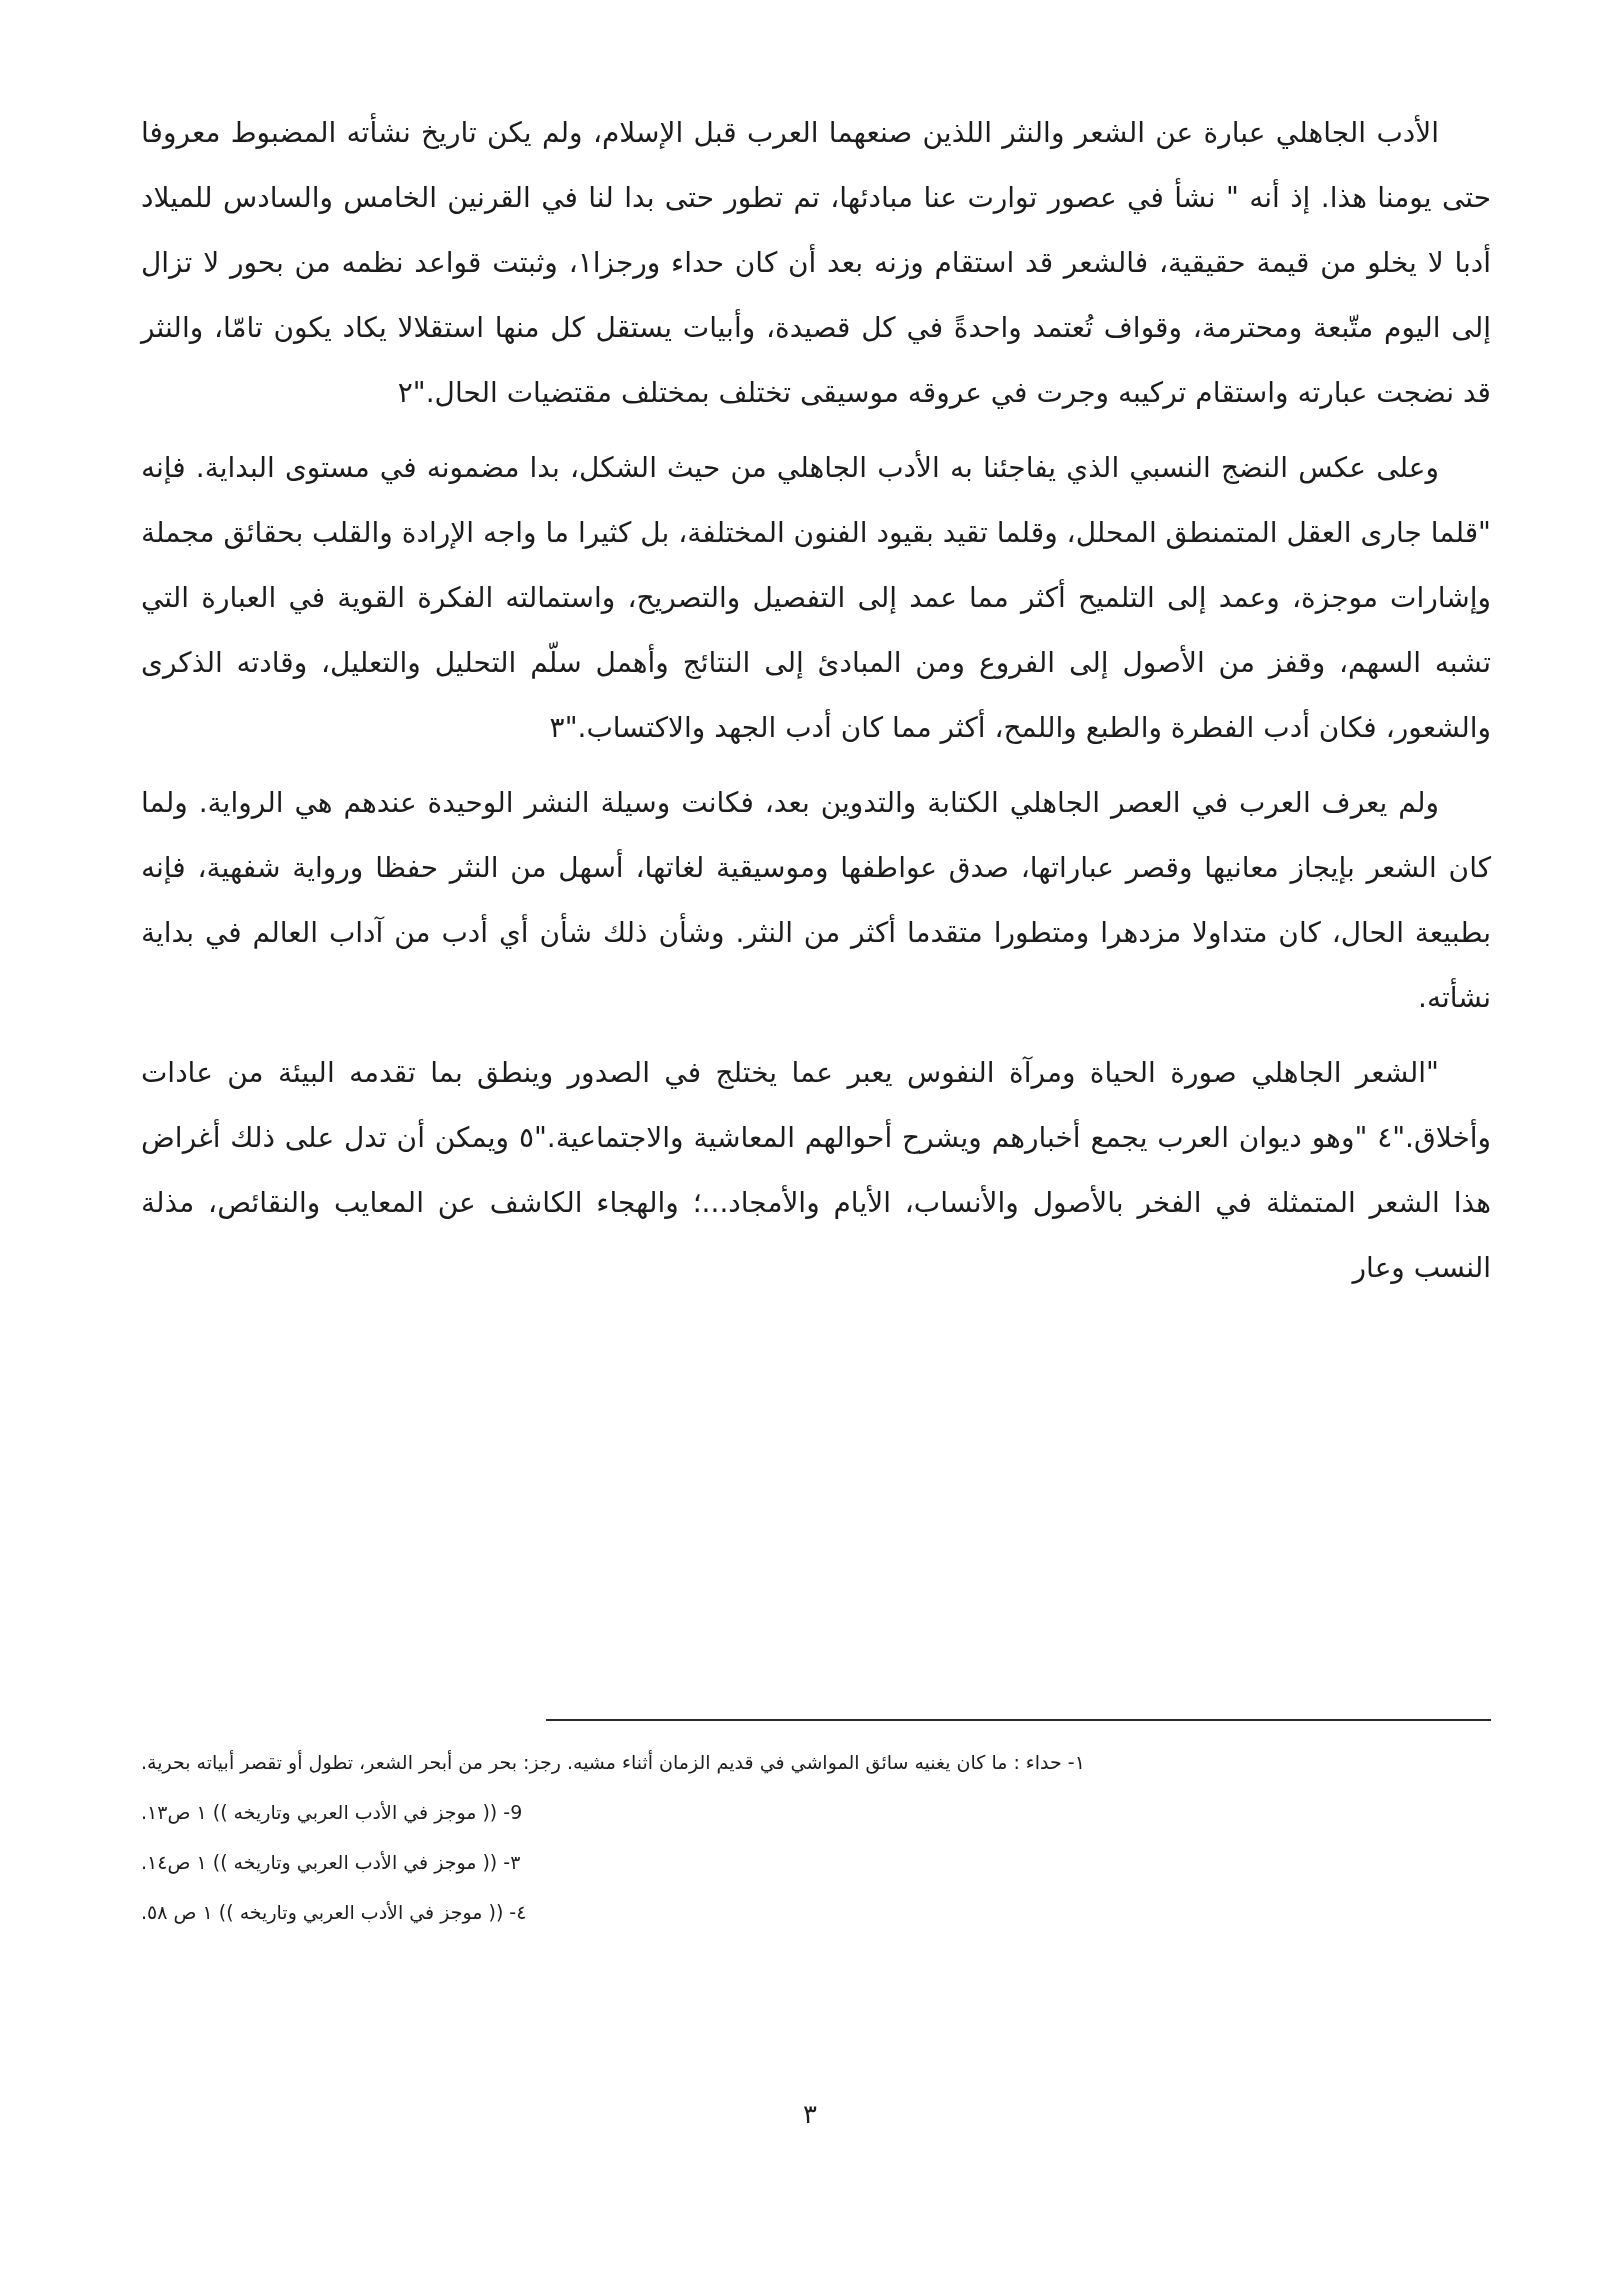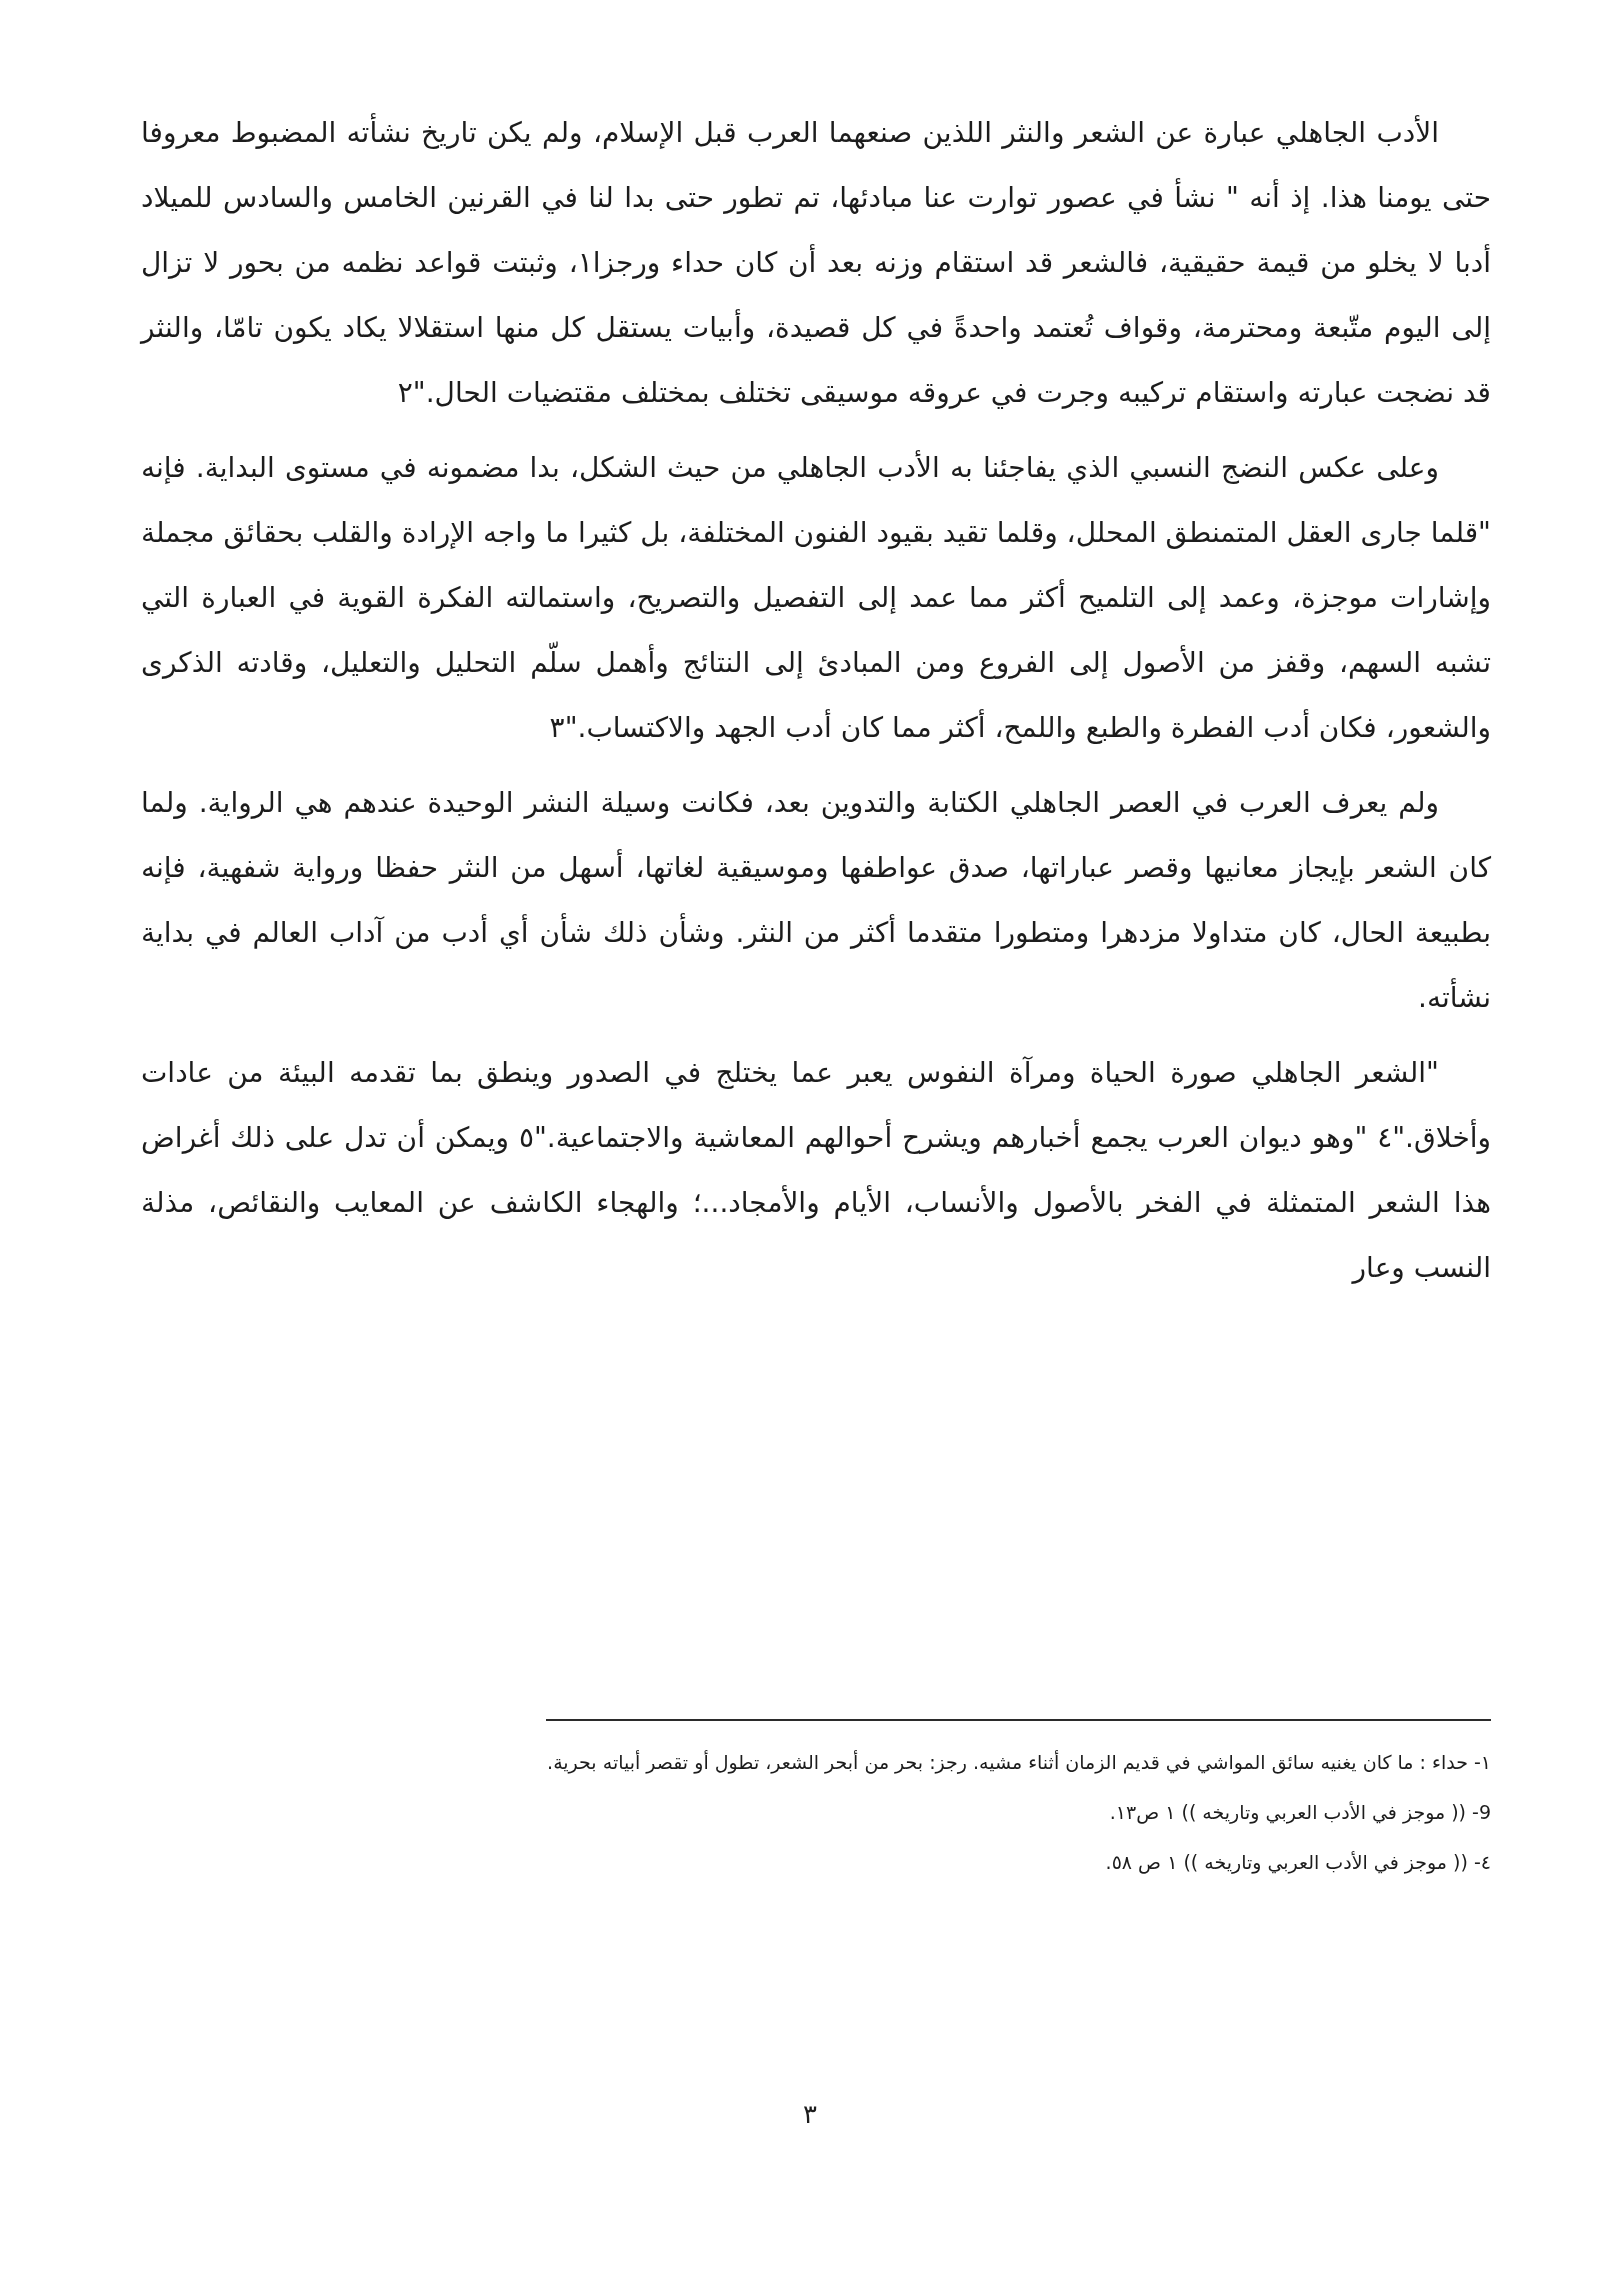--- a/index.html
+++ b/index.html
@@ -31,21 +31,21 @@
     margin: 0 0 10px 0;
     text-indent: 52px;
   }
   .footnotes-block {
     position: absolute;
     top: 1719px;
     right: 129px;
     left: 141px;
     font-size: 19px;
     line-height: 50px;
-    text-align: right;
+    text-align: left;
   }
   .footnote-sep {
     width: 945px;
     margin: 0 0 16px auto;
     border: 0;
     border-top: 2px solid #2b2b2b;
     
     margin-right: 0;
     margin-left: auto;
   }
@@ -70,19 +70,20 @@
     <p class="para">الأدب الجاهلي عبارة عن الشعر والنثر اللذين صنعهما العرب قبل الإسلام، ولم يكن تاريخ نشأته المضبوط معروفا حتى يومنا هذا. إذ أنه " نشأ في عصور توارت عنا مبادئها، تم تطور حتى بدا لنا في القرنين الخامس والسادس للميلاد أدبا لا يخلو من قيمة حقيقية، فالشعر قد استقام وزنه بعد أن كان حداء ورجزا١، وثبتت قواعد نظمه من بحور لا تزال إلى اليوم متّبعة ومحترمة، وقواف تُعتمد واحدةً في كل قصيدة، وأبيات يستقل كل منها استقلالا يكاد يكون تامّا، والنثر قد نضجت عبارته واستقام تركيبه وجرت في عروقه موسيقى تختلف بمختلف مقتضيات الحال."٢</p>
     <p class="para">وعلى عكس النضج النسبي الذي يفاجئنا به الأدب الجاهلي من حيث الشكل، بدا مضمونه في مستوى البداية. فإنه "قلما جارى العقل المتمنطق المحلل، وقلما تقيد بقيود الفنون المختلفة، بل كثيرا ما واجه الإرادة والقلب بحقائق مجملة وإشارات موجزة، وعمد إلى التلميح أكثر مما عمد إلى التفصيل والتصريح، واستمالته الفكرة القوية في العبارة التي تشبه السهم، وقفز من الأصول إلى الفروع ومن المبادئ إلى النتائج وأهمل سلّم التحليل والتعليل، وقادته الذكرى والشعور، فكان أدب الفطرة والطبع واللمح، أكثر مما كان أدب الجهد والاكتساب."٣</p>
     <p class="para">ولم يعرف العرب في العصر الجاهلي الكتابة والتدوين بعد، فكانت وسيلة النشر الوحيدة عندهم هي الرواية. ولما كان الشعر بإيجاز معانيها وقصر عباراتها، صدق عواطفها وموسيقية لغاتها، أسهل من النثر حفظا ورواية شفهية، فإنه بطبيعة الحال، كان متداولا مزدهرا ومتطورا متقدما أكثر من النثر. وشأن ذلك شأن أي أدب من آداب العالم في بداية نشأته.</p>
     <p class="para">"الشعر الجاهلي صورة الحياة ومرآة النفوس يعبر عما يختلج في الصدور وينطق بما تقدمه البيئة من عادات وأخلاق."٤ "وهو ديوان العرب يجمع أخبارهم ويشرح أحوالهم المعاشية والاجتماعية."٥ ويمكن أن تدل على ذلك أغراض هذا الشعر المتمثلة في الفخر بالأصول والأنساب، الأيام والأمجاد...؛ والهجاء الكاشف عن المعايب والنقائص، مذلة النسب وعار</p>
   </div>
 
   <div class="footnotes-block">
     <div class="footnote-sep"></div>
     <p class="fn">١- حداء : ما كان يغنيه سائق المواشي في قديم الزمان أثناء مشيه. رجز: بحر من أبحر الشعر، تطول أو تقصر أبياته بحرية.</p>
     <p class="fn">9- (( موجز في الأدب العربي وتاريخه )) ١ ص١٣.</p>
+    <p class="fn">٣- (( موجز في الأدب العربي وتاريخه )) ١ ص١٤.</p>
     <p class="fn">٤- (( موجز في الأدب العربي وتاريخه )) ١ ص ٥٨.</p>
   </div>
 
   <div class="page-number">٣</div>
 
 </div>
 
 
 </body></html>

